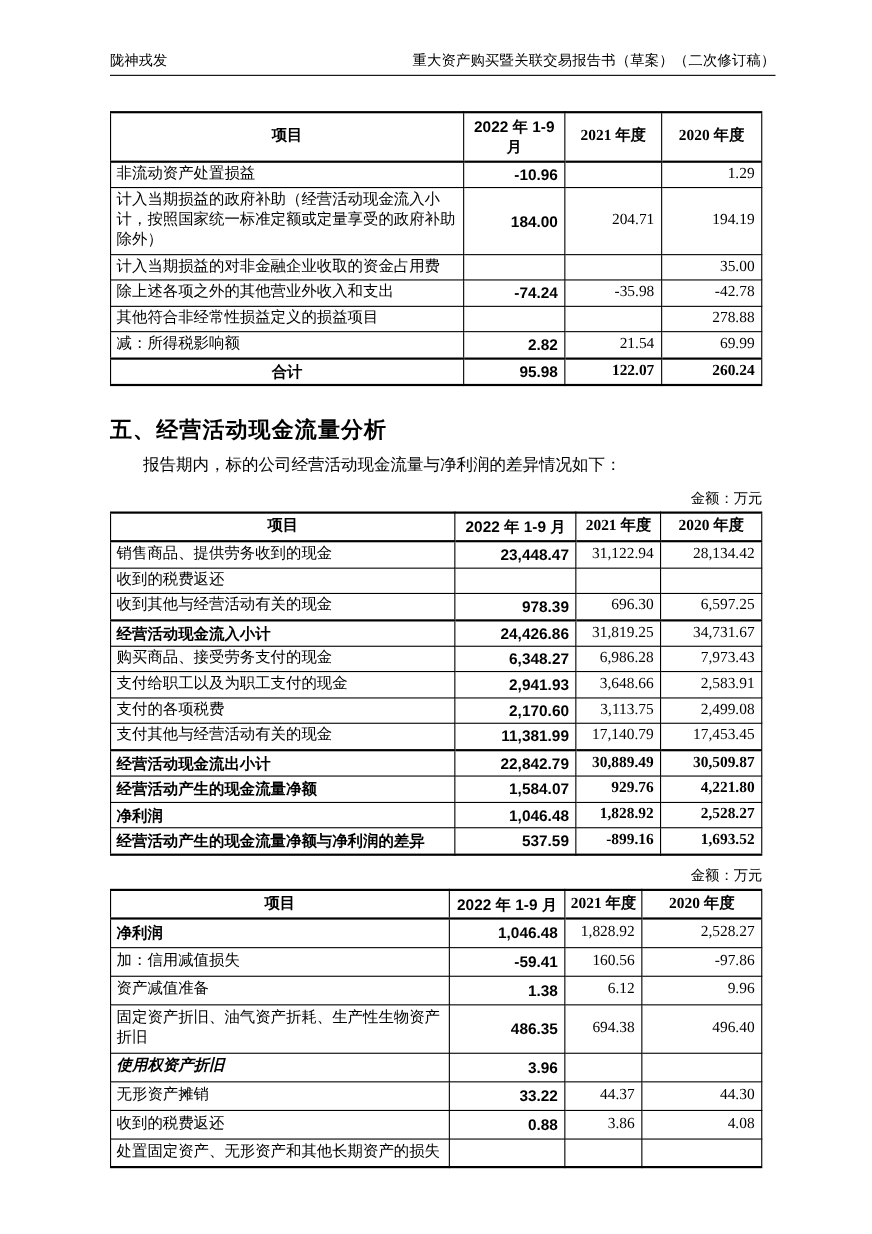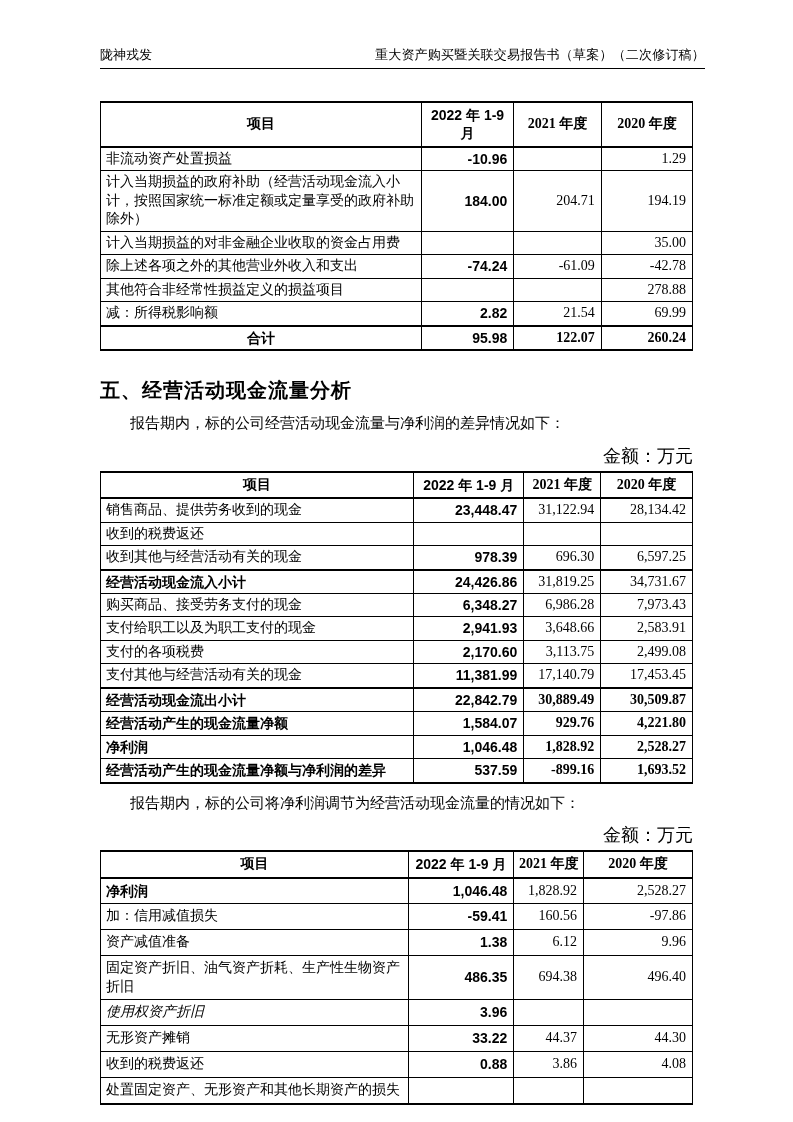--- a/index.html
+++ b/index.html
@@ -46,21 +46,21 @@
   .t3 td { padding:3px 5px; height:26px; }
   td.lbl { text-align:left; }
   td.num { text-align:right; padding-right:6px; }
   .y22 { font-family:"Liberation Sans","DejaVu Sans",sans-serif; font-weight:700; }
   tr.role-subtotal td, tr.role-total td, tr.role-total-center td { border-top:2px solid #000; }
   tr.role-subtotal .lbl, tr.role-total .lbl, tr.role-total-center .lbl, tr.role-emph .lbl {
     font-family:"Liberation Sans","DejaVu Sans",sans-serif; font-weight:700;
   }
   tr.role-total .num, tr.role-total-center .num, tr.role-emph .num { font-weight:700; }
   tr.role-total-center .lbl { text-align:center; }
-  tr.role-italic .lbl { font-weight:400; font-style:italic; }
+  tr.role-italic .lbl { font-weight:700; font-style:italic; }
 
   
   .t1 col.c-label{width:54.2%} .t1 col.c-y22{width:15.6%} .t1 col.c-y21{width:14.8%} .t1 col.c-y20{width:15.4%}
   .t2 col.c-label{width:52.9%} .t2 col.c-y22{width:18.6%} .t2 col.c-y21{width:13.0%} .t2 col.c-y20{width:15.5%}
   .t3 col.c-label{width:52.0%} .t3 col.c-y22{width:17.8%} .t3 col.c-y21{width:11.8%} .t3 col.c-y20{width:18.4%}
 
   #table1 { margin-top:32px; }
 
   .section-heading {
     margin-top:26px;
@@ -69,21 +69,21 @@
     letter-spacing:1px;
   }
   .para {
     margin-top:8px;
     font-size:15px;
     text-indent:2em;
     line-height:1.5;
   }
   .unit-label {
     text-align:right;
-    font-size:18px;
+    font-size:13px;
     margin-top:9px; margin-bottom:3px;
   }
 </style>
 </head>
 <body>
 
 <div class="content">
 
   <div class="doc-header">
     <span class="company">陇神戎发</span>
@@ -120,21 +120,21 @@
         </tr>
         <tr class="role-item">
           <td class="lbl">计入当期损益的对非金融企业收取的资金占用费</td>
           <td class="num y22"></td>
           <td class="num"></td>
           <td class="num">35.00</td>
         </tr>
         <tr class="role-item">
           <td class="lbl">除上述各项之外的其他营业外收入和支出</td>
           <td class="num y22">-74.24</td>
-          <td class="num">-61.09</td>
+          <td class="num">-35.98</td>
           <td class="num">-42.78</td>
         </tr>
         <tr class="role-item">
           <td class="lbl">其他符合非经常性损益定义的损益项目</td>
           <td class="num y22"></td>
           <td class="num"></td>
           <td class="num">278.88</td>
         </tr>
         <tr class="role-item">
           <td class="lbl">减：所得税影响额</td>
@@ -241,21 +241,20 @@
         </tr>
         <tr class="role-emph">
           <td class="lbl">经营活动产生的现金流量净额与净利润的差异</td>
           <td class="num y22">537.59</td>
           <td class="num">-899.16</td>
           <td class="num">1,693.52</td>
         </tr>
       </tbody>
     </table>
 
-  <p class="para">报告期内，标的公司将净利润调节为经营活动现金流量的情况如下：</p>
 
   <div class="unit-label">金额：万元</div>
 
   <table id="table3" class="fin-table t3">
     <colgroup>
         <col class="c-label">
         <col class="c-y22">
         <col class="c-y21">
         <col class="c-y20">
       </colgroup>

